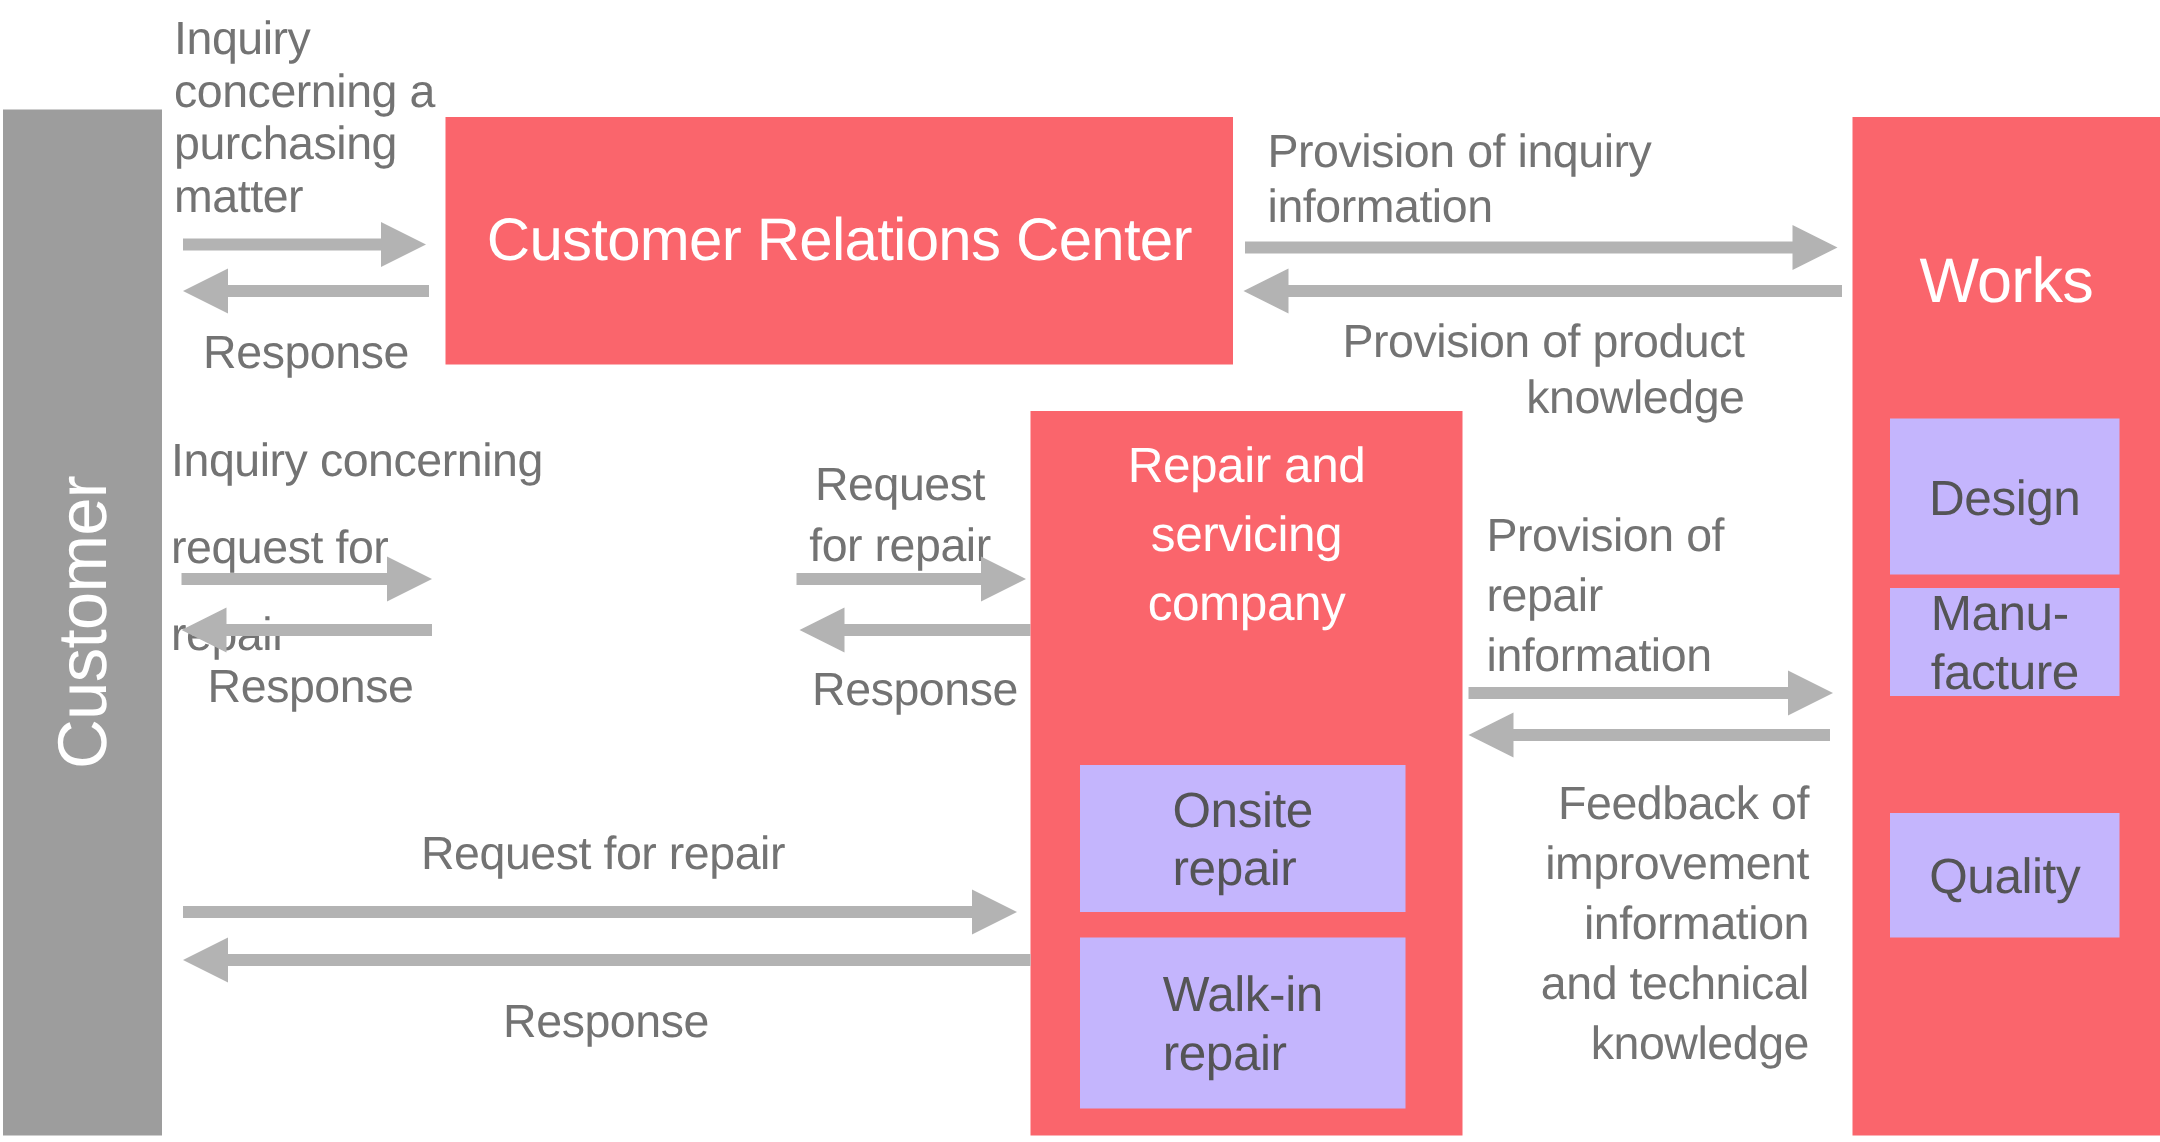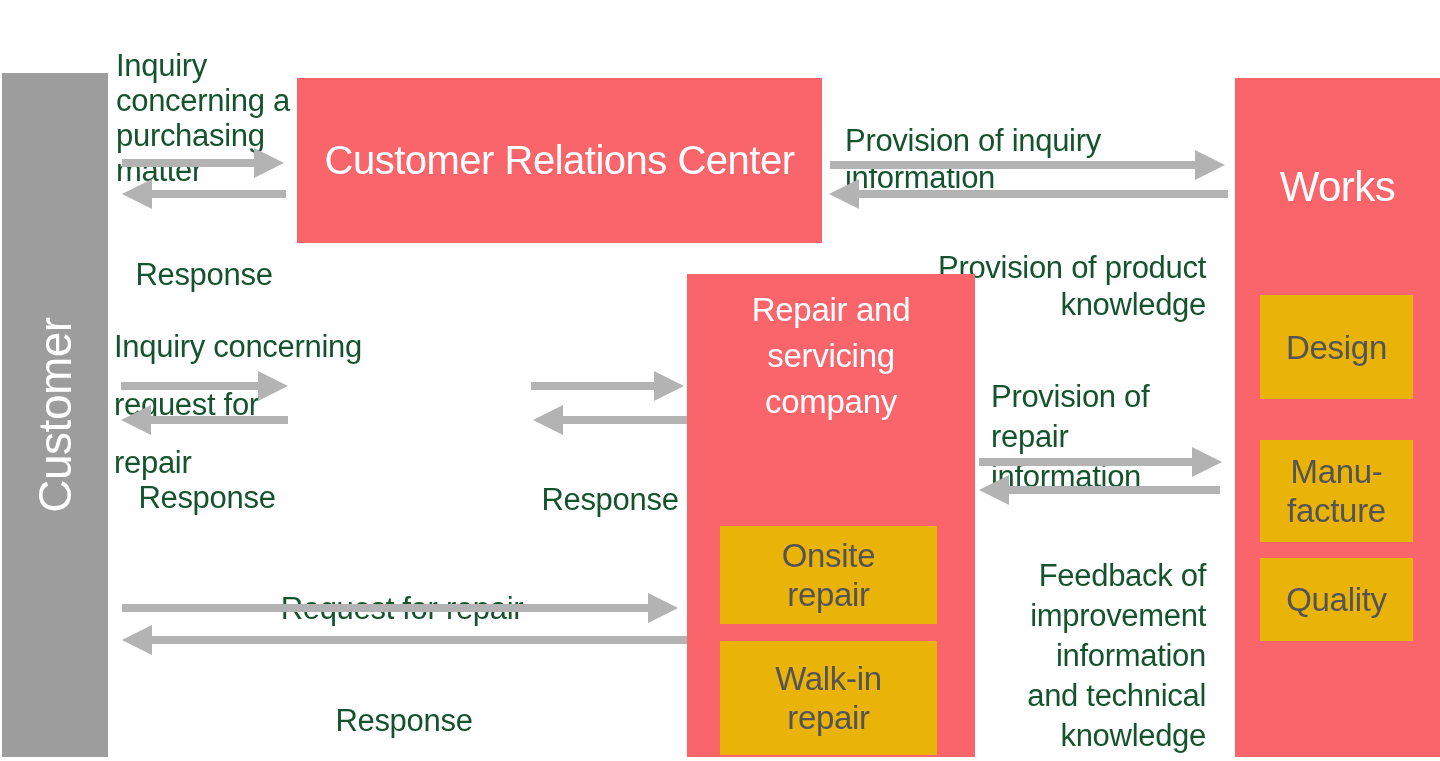--- a/index.html
+++ b/index.html
@@ -1,29 +1,29 @@
 <!DOCTYPE html>
 <html><head>
 <meta charset="utf-8">
 <style>
   html,body{margin:0;padding:0;background:#fff;}
   .stage{
     position:relative;width:1440px;height:761px;overflow:hidden;background:#ffffff;
     font-family:"Liberation Sans",sans-serif;
   }
   .label{
-    position:absolute;color:#14532d;font-size:31px;line-height:35px;
-    white-space:pre-line;letter-spacing:-0.3px;margin-top:40px;
+    position:absolute;color:#737373;font-size:31px;line-height:35px;
+    white-space:pre-line;letter-spacing:-0.3px;
   }
   .redbox{position:absolute;background:#fa656c;color:#ffffff;}
   .flexc{display:flex;align-items:center;justify-content:center;text-align:left;}
   .whitebox{
-    position:absolute;background:#eab308;color:#545456;
+    position:absolute;background:#c4b5fd;color:#545456;
     display:flex;align-items:center;justify-content:center;
-    text-align:center;white-space:pre-line;font-size:33px;line-height:39px;letter-spacing:-0.3px;margin-top:16px;
+    white-space:pre-line;font-size:33px;line-height:39px;letter-spacing:-0.3px;
   }
   .arr{position:absolute;height:30px;}
   .arr .shaft{position:absolute;top:11px;height:8px;background:#b3b3b3;}
   .arr .head{position:absolute;top:0;width:0;height:0;border-top:15px solid transparent;border-bottom:15px solid transparent;}
   .arr.r .shaft{left:0;right:26px;}
   .arr.r .head{right:0;border-left:30px solid #b3b3b3;}
   .arr.l .shaft{right:0;left:26px;}
   .arr.l .head{left:0;border-right:30px solid #b3b3b3;}
   .customer-bar{
     position:absolute;left:2px;top:73px;width:106px;height:684px;background:#9d9d9d;
@@ -69,37 +69,39 @@
   <div class="label" style="left:845px;top:82px;line-height:37px;">Provision of inquiry
 information</div>
   <div class="arr r" style="left:830px;top:150px;width:395px;">
     <div class="shaft"></div>
       <div class="head"></div>
   </div>
   <div class="arr l" style="left:829px;top:179px;width:399px;">
     <div class="shaft"></div>
       <div class="head"></div>
   </div>
-  <div class="label" style="left:856px;top:209px;width:350px;text-align:right;line-height:37px;">Provision of product
+  <div class="label" style="left:813px;top:209px;width:350px;text-align:right;line-height:37px;">Provision of product
 knowledge</div>
 
   <div class="label" style="left:114px;top:278px;line-height:58px;">Inquiry concerning
 request for
 repair</div>
   <div class="arr r" style="left:121px;top:371px;width:167px;">
     <div class="shaft"></div>
       <div class="head"></div>
   </div>
   <div class="arr l" style="left:121px;top:405px;width:167px;">
     <div class="shaft"></div>
       <div class="head"></div>
   </div>
   <div class="label" style="left:123px;top:440px;width:168px;text-align:center;">Response</div>
 
 
+  <div class="label" style="left:502px;top:302px;width:196px;text-align:center;line-height:41px;">Request
+for repair</div>
   <div class="arr r" style="left:531px;top:371px;width:153px;">
     <div class="shaft"></div>
       <div class="head"></div>
   </div>
   <div class="arr l" style="left:533px;top:405px;width:154px;">
     <div class="shaft"></div>
       <div class="head"></div>
   </div>
   <div class="label" style="left:525px;top:442px;width:170px;text-align:center;">Response</div>
 
@@ -137,18 +139,18 @@
   </div>
   <div class="arr l" style="left:122px;top:625px;width:565px;">
     <div class="shaft"></div>
       <div class="head"></div>
   </div>
   <div class="label" style="left:253px;top:663px;width:302px;text-align:center;">Response</div>
 
   <div class="redbox works">
     <div class="works-title">Works</div>
     <div class="whitebox" style="left:25px;top:201px;width:153px;height:104px;">Design</div>
-    <div class="whitebox" style="left:25px;top:346px;width:153px;height:102px;">Manu-
+    <div class="whitebox" style="left:25px;top:314px;width:153px;height:72px;">Manu-
 facture</div>
     <div class="whitebox" style="left:25px;top:464px;width:153px;height:83px;">Quality</div>
   </div>
 
 </div>
 
 </body></html>

